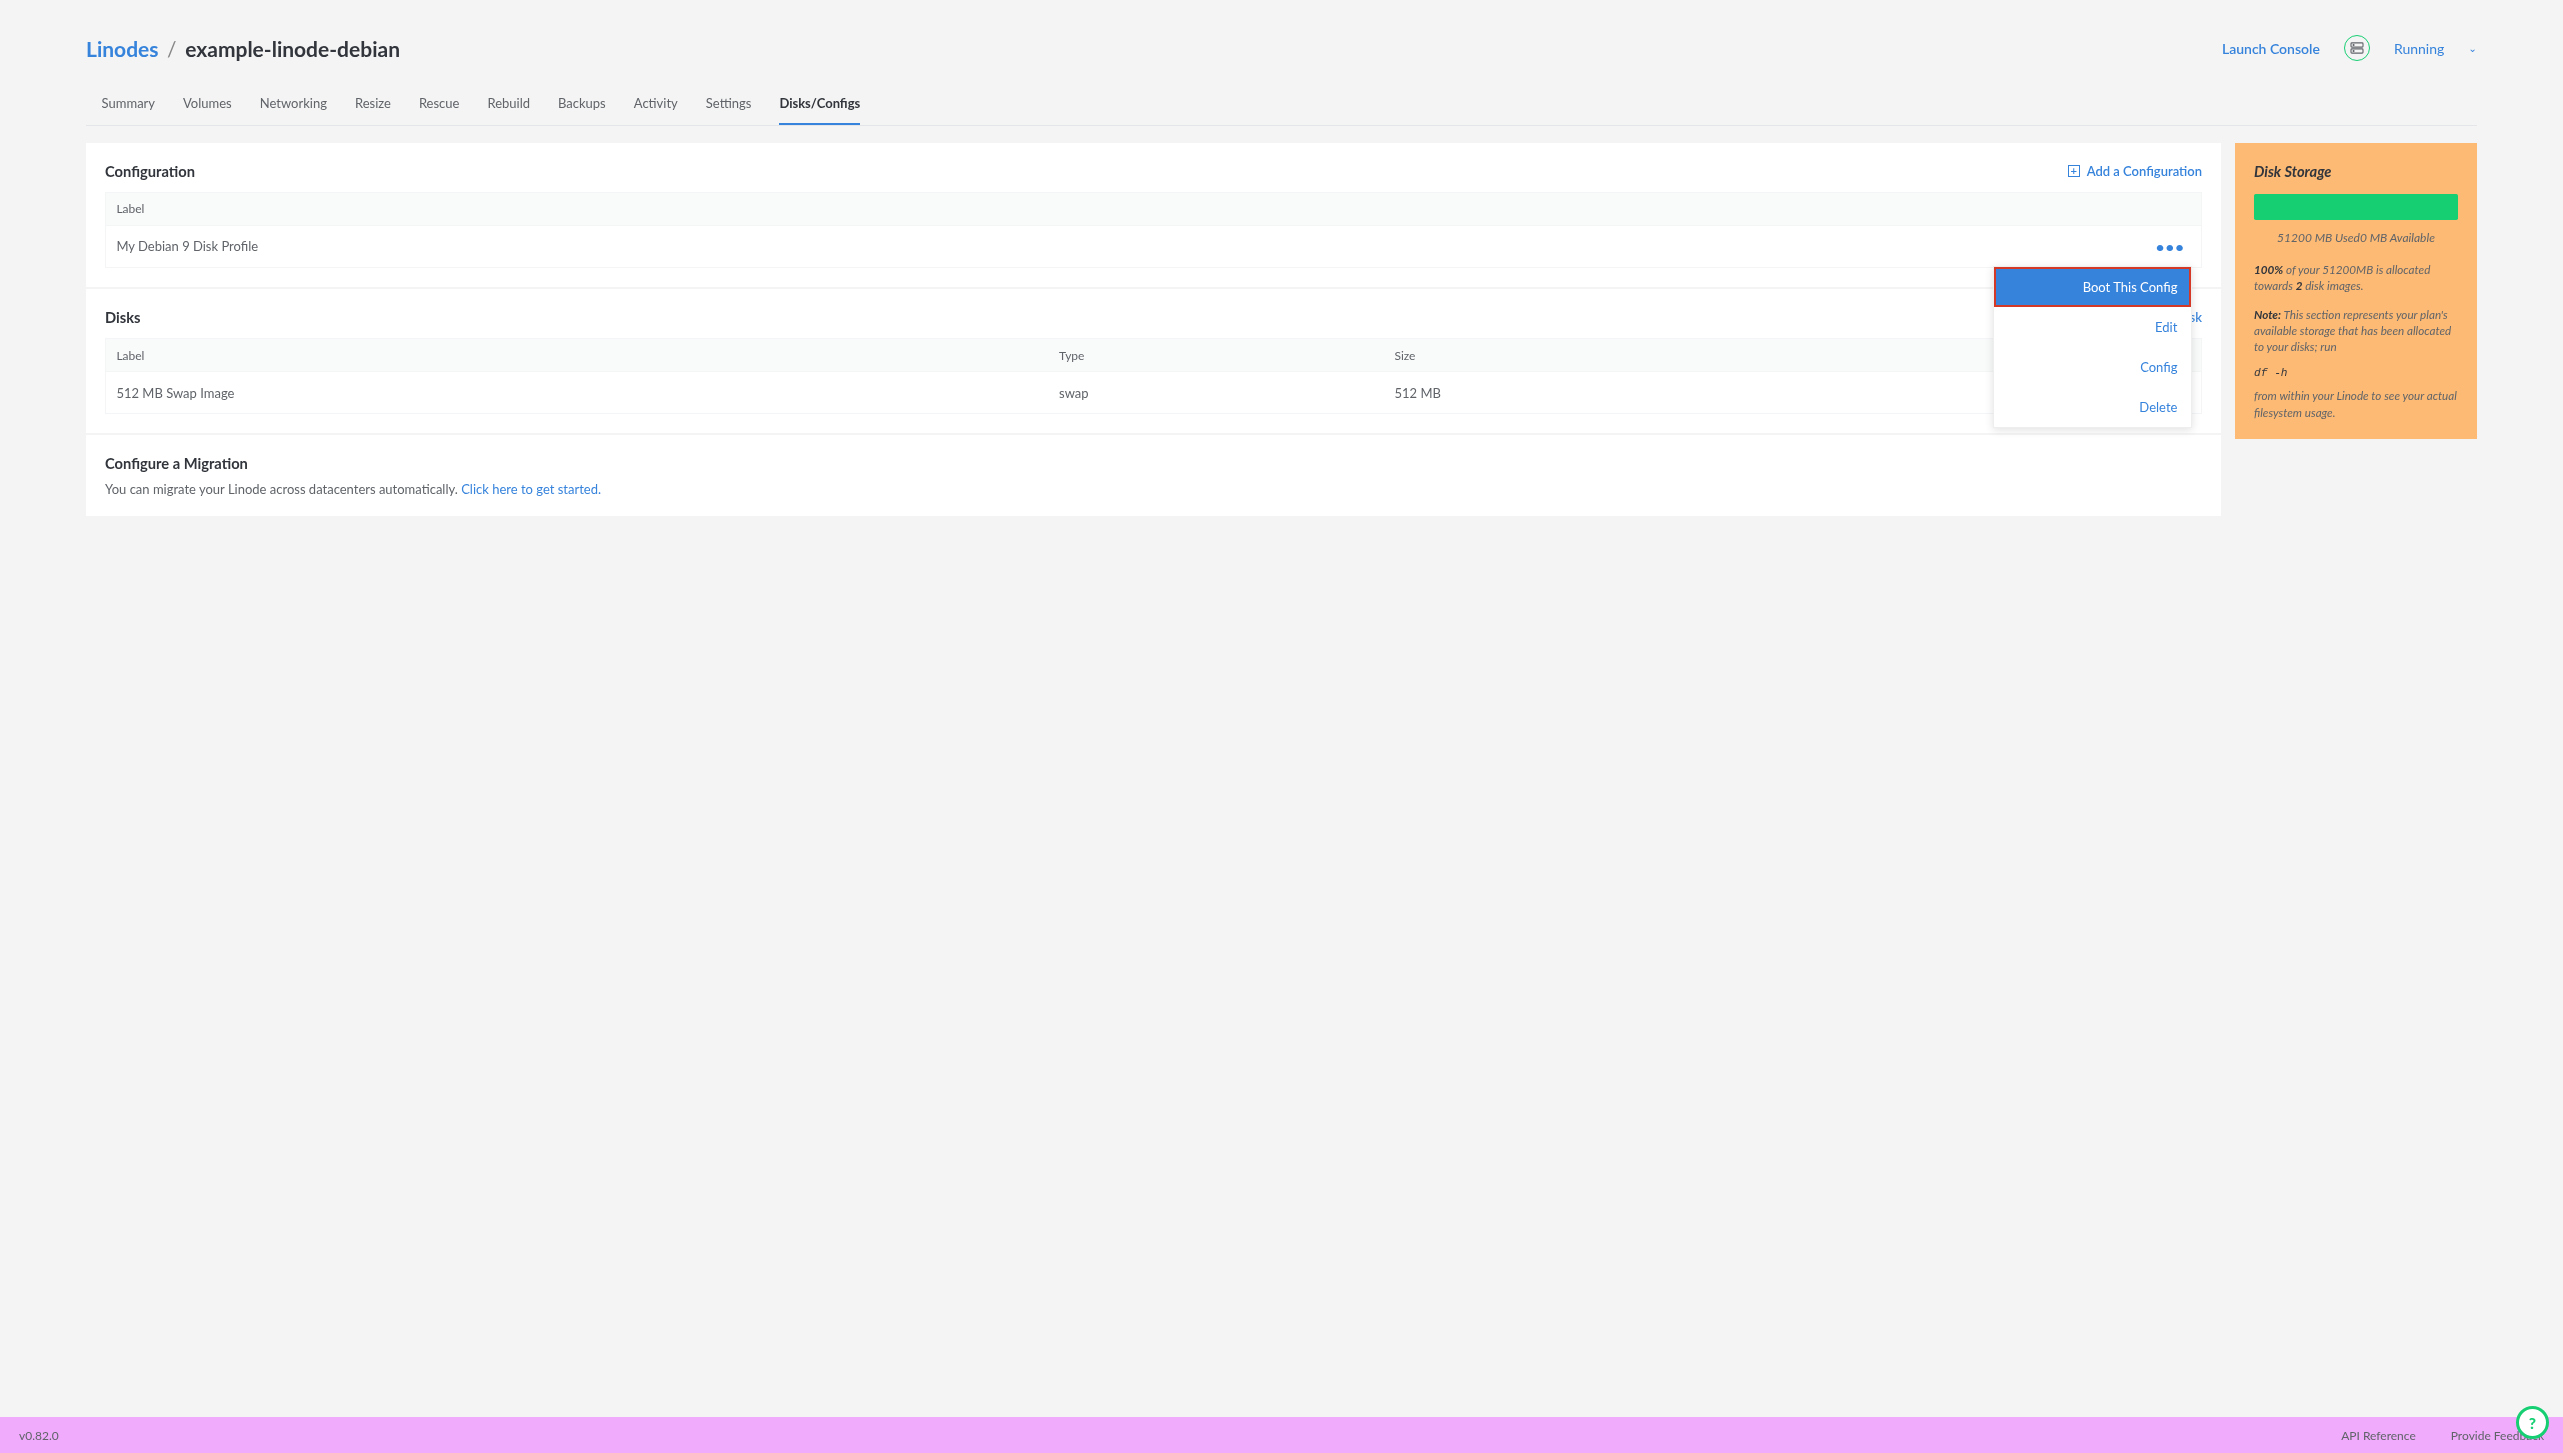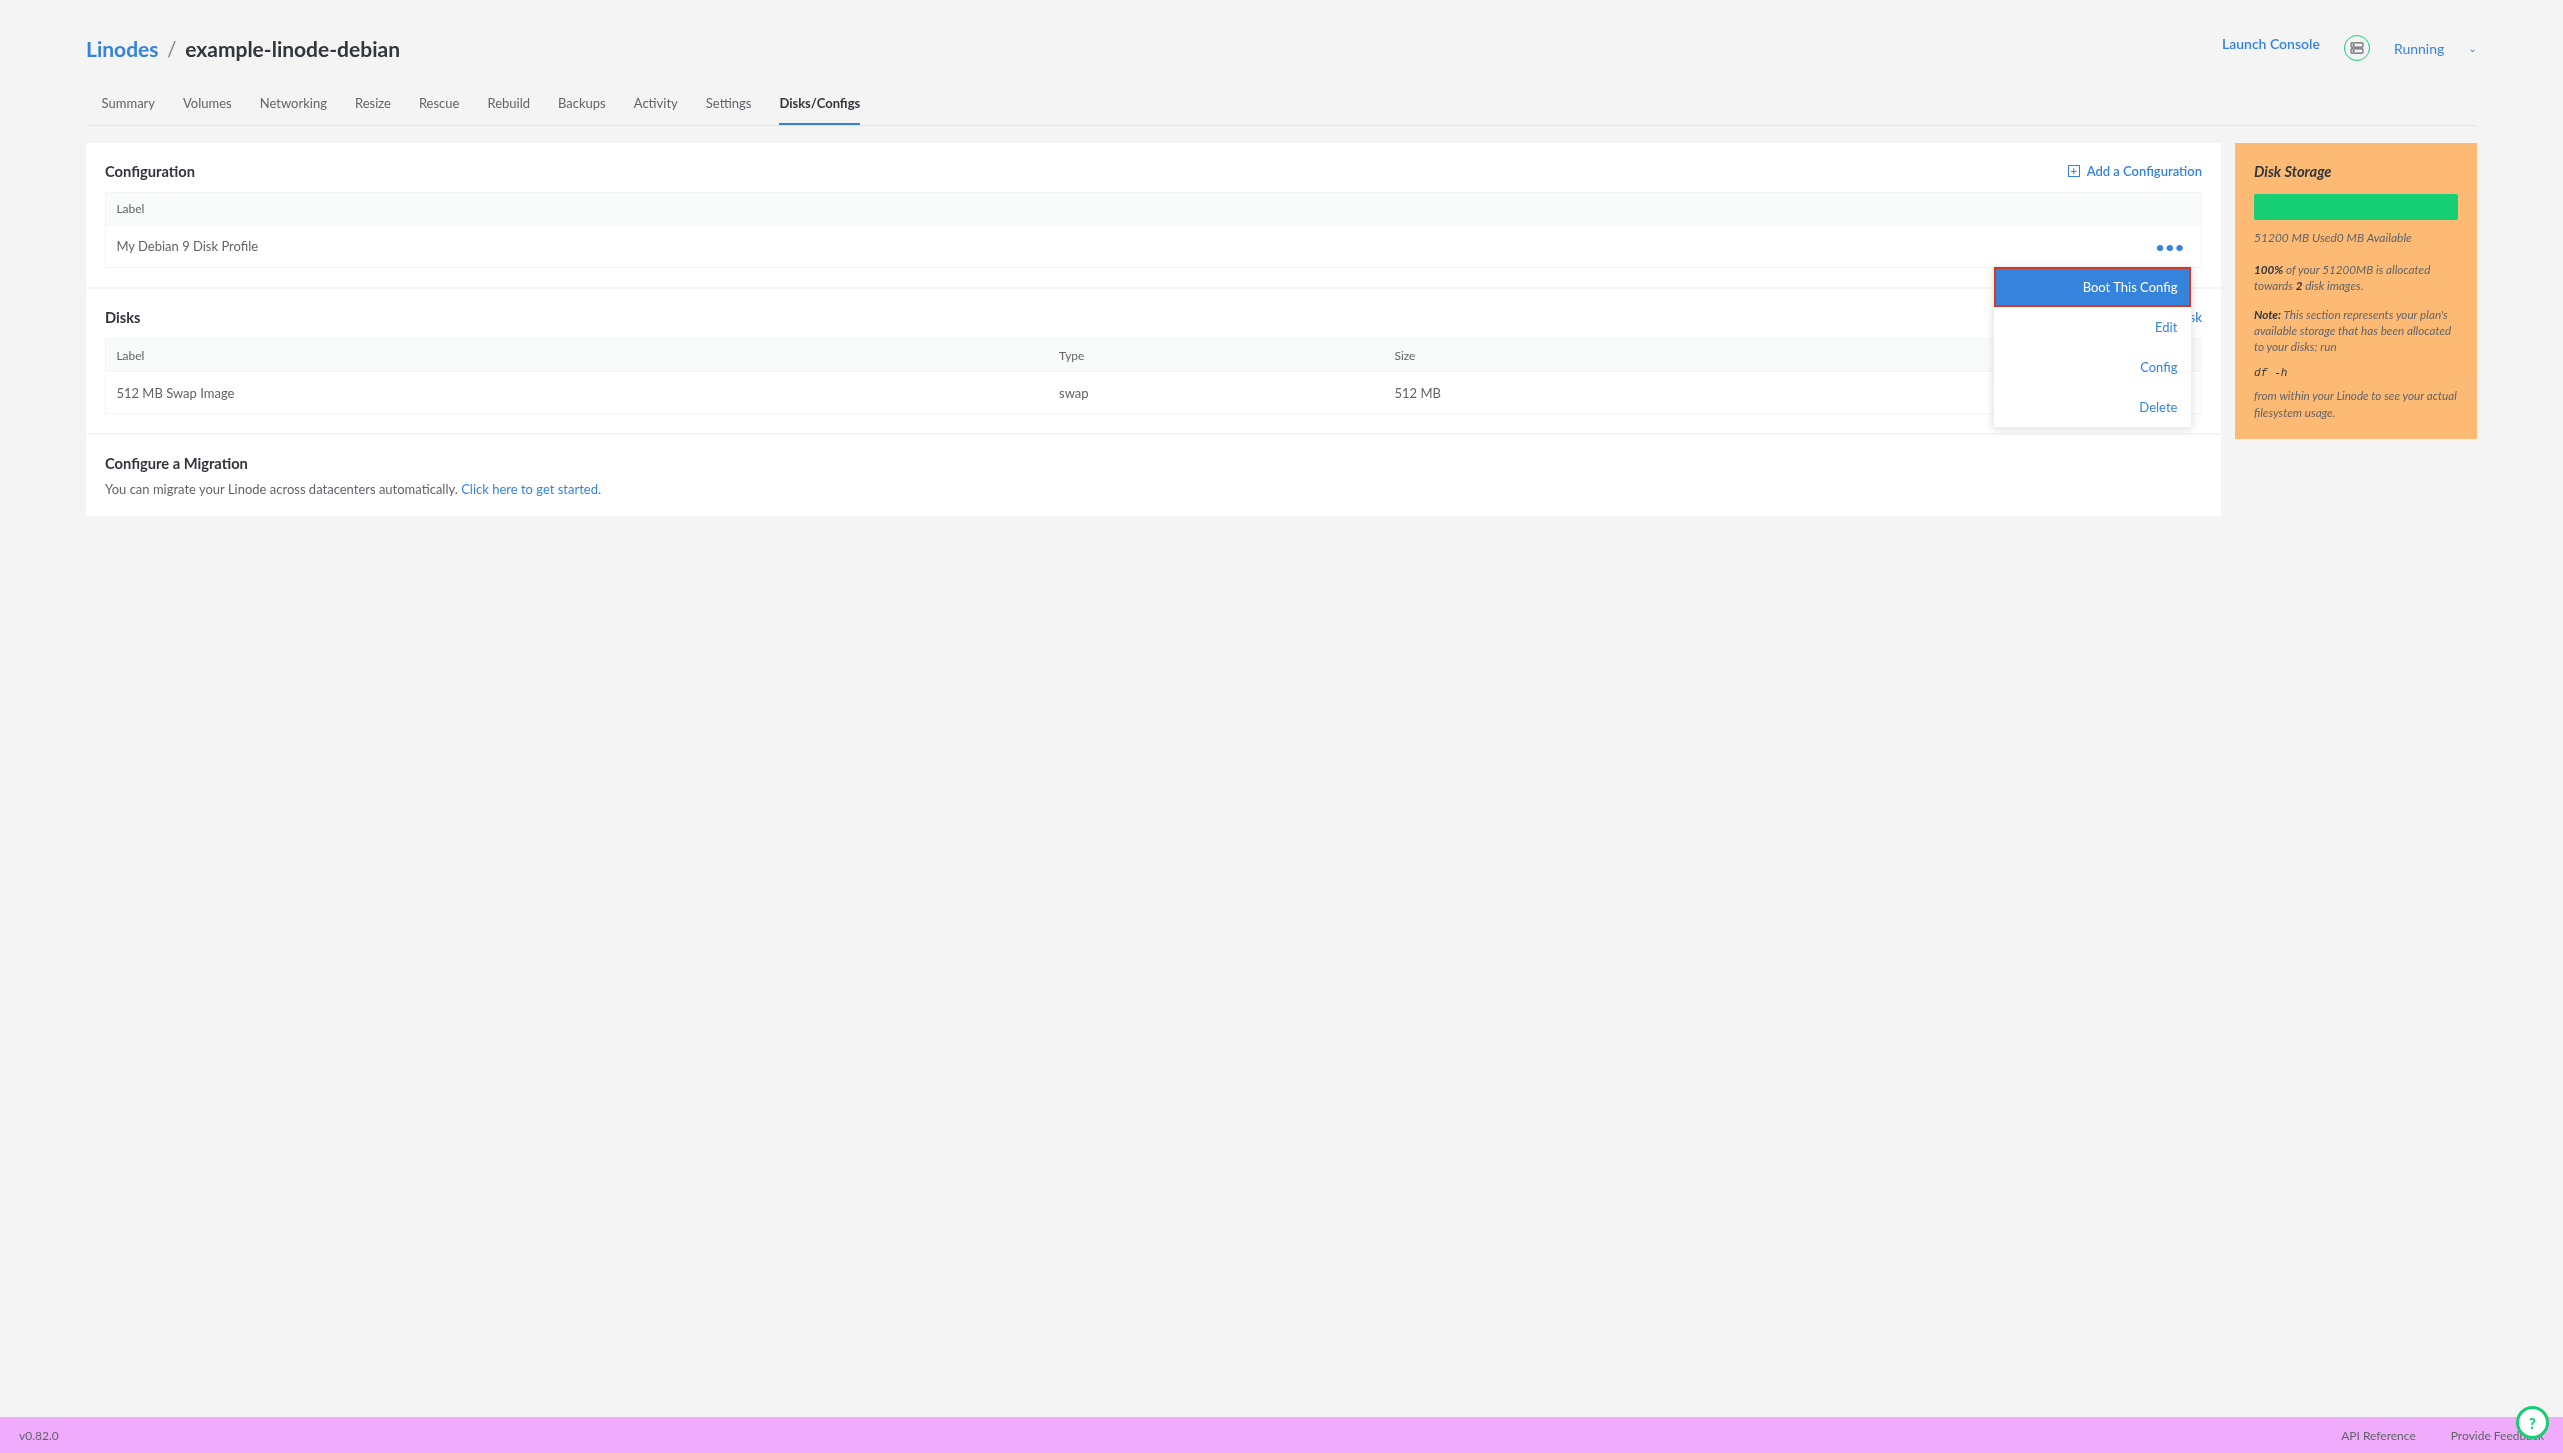--- a/index.html
+++ b/index.html
@@ -27,20 +27,21 @@
     align-items: center;
     font-size: 21px;
     font-weight: 700;
     gap: 8.6px;
   }
   .breadcrumb .parent { color: #3683dc; }
   .breadcrumb .sep { color: #888; font-weight: 400; }
   .breadcrumb .current { color: #32363c; }
   .header-actions {
     display: flex;
+    align-items: center;
     gap: 24px;
     font-size: 14px;
   }
   .launch-console { color: #3683dc; font-weight: 600; cursor: pointer; }
   .status-pill {
     display: flex;
     align-items: center;
     gap: 24px;
     color: #3683dc;
     font-weight: 400;
@@ -169,21 +170,21 @@
   .side-panel { background: #fdba74; padding: 19px; font-style: italic; }
   .side-panel h3 { font-size: 14.7px; font-weight: 700; margin-bottom: 14px; }
   .storage-bar {
     height: 26px;
     background: #17cf73;
     border-radius: 1.7px;
     margin-bottom: 10.4px;
   }
   .storage-labels {
     display: flex;
-    justify-content: flex-start;
+    justify-content: center;
     color: #606469;
     font-size: 12px;
     margin-bottom: 15.6px;
   }
   .side-text { color: #606469; font-size: 11.7px; line-height: 1.4; margin-bottom: 12px; }
   .side-text strong { color: #32363c; font-weight: 700; }
   .mono { font-family: "SFMono-Regular", Consolas, "Liberation Mono", Menlo, monospace; font-size: 11.2px; margin-bottom: 8.6px; display: block; color: #32363c; }
 
   .migrate-text { color: #606469; font-size: 13px; }
   .migrate-text a { color: #3683dc; text-decoration: none; }

